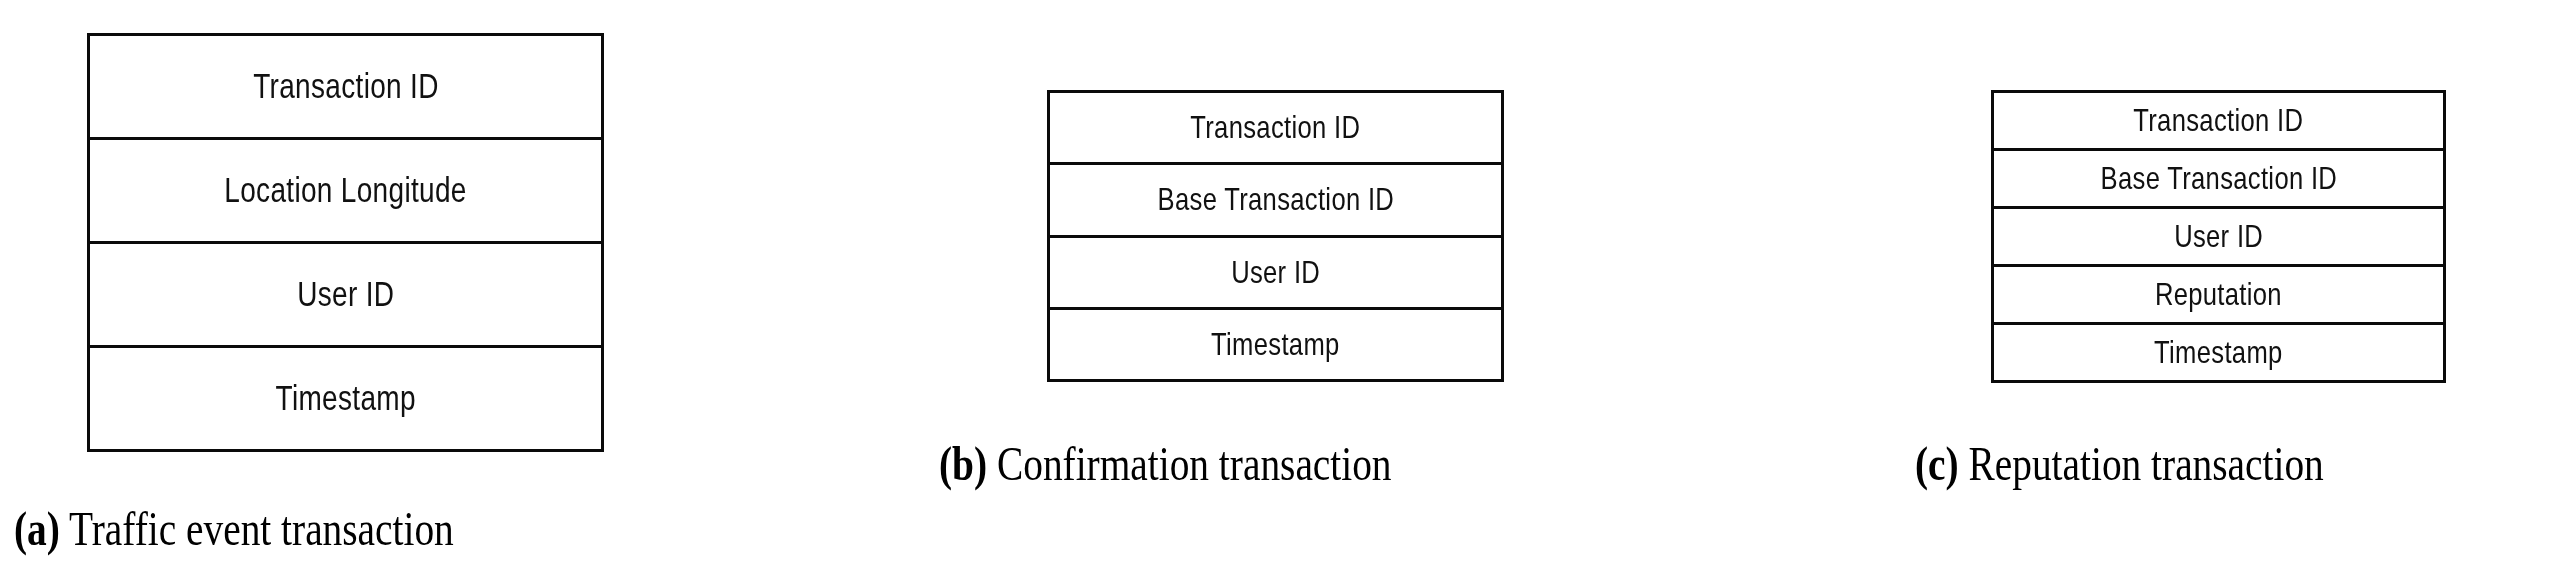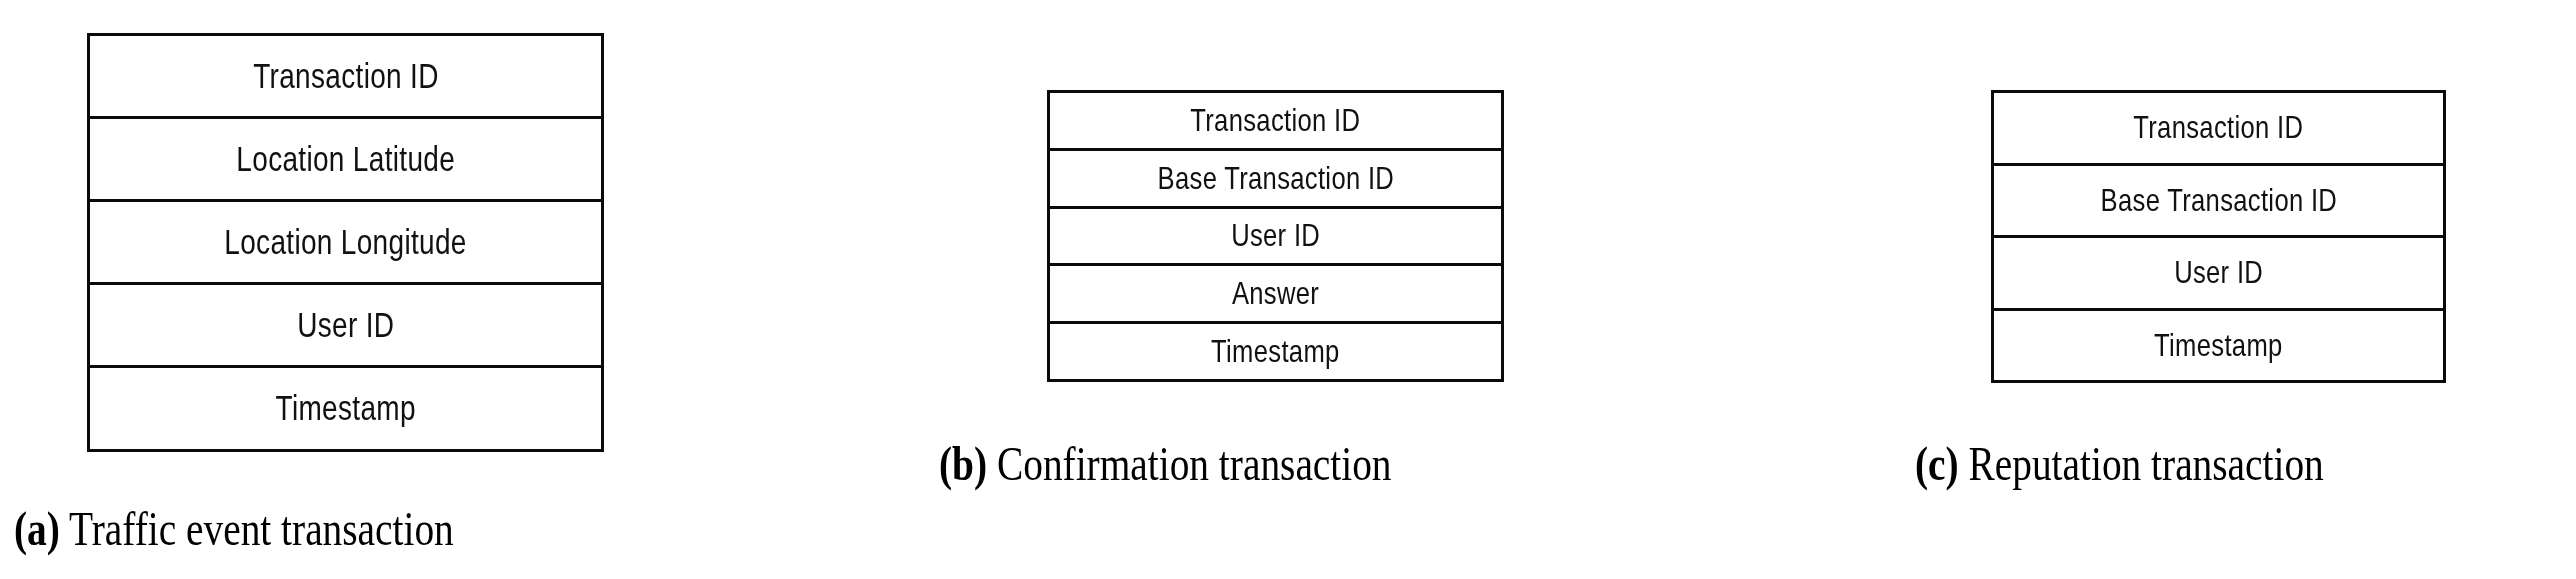--- a/index.html
+++ b/index.html
@@ -95,23 +95,20 @@
 </head>
 <body>
 
 <div id="canvas">
 
   <div class="txn-table" id="table-a">
     <div class="txn-row">
       <span class="txn-label">Transaction ID</span>
     </div>
     <div class="txn-row">
-      <span class="txn-label">Location Latitude</span>
-    </div>
-    <div class="txn-row">
       <span class="txn-label">Location Longitude</span>
     </div>
     <div class="txn-row">
       <span class="txn-label">User ID</span>
     </div>
     <div class="txn-row">
       <span class="txn-label">Timestamp</span>
     </div>
   </div>
 
@@ -123,42 +120,42 @@
     <div class="txn-row">
       <span class="txn-label">Transaction ID</span>
     </div>
     <div class="txn-row">
       <span class="txn-label">Base Transaction ID</span>
     </div>
     <div class="txn-row">
       <span class="txn-label">User ID</span>
     </div>
     <div class="txn-row">
-      <span class="txn-label">Answer</span>
-    </div>
-    <div class="txn-row">
       <span class="txn-label">Timestamp</span>
     </div>
   </div>
 
   <div class="caption" id="caption-b">
     <span class="cap-tag">(b)</span><span> Confirmation transaction</span>
   </div>
 
   <div class="txn-table" id="table-c">
     <div class="txn-row">
       <span class="txn-label">Transaction ID</span>
     </div>
     <div class="txn-row">
       <span class="txn-label">Base Transaction ID</span>
     </div>
     <div class="txn-row">
       <span class="txn-label">User ID</span>
     </div>
     <div class="txn-row">
+      <span class="txn-label">Reputation</span>
+    </div>
+    <div class="txn-row">
       <span class="txn-label">Timestamp</span>
     </div>
   </div>
 
   <div class="caption" id="caption-c">
     <span class="cap-tag">(c)</span><span> Reputation transaction</span>
   </div>
 
 </div>
 

